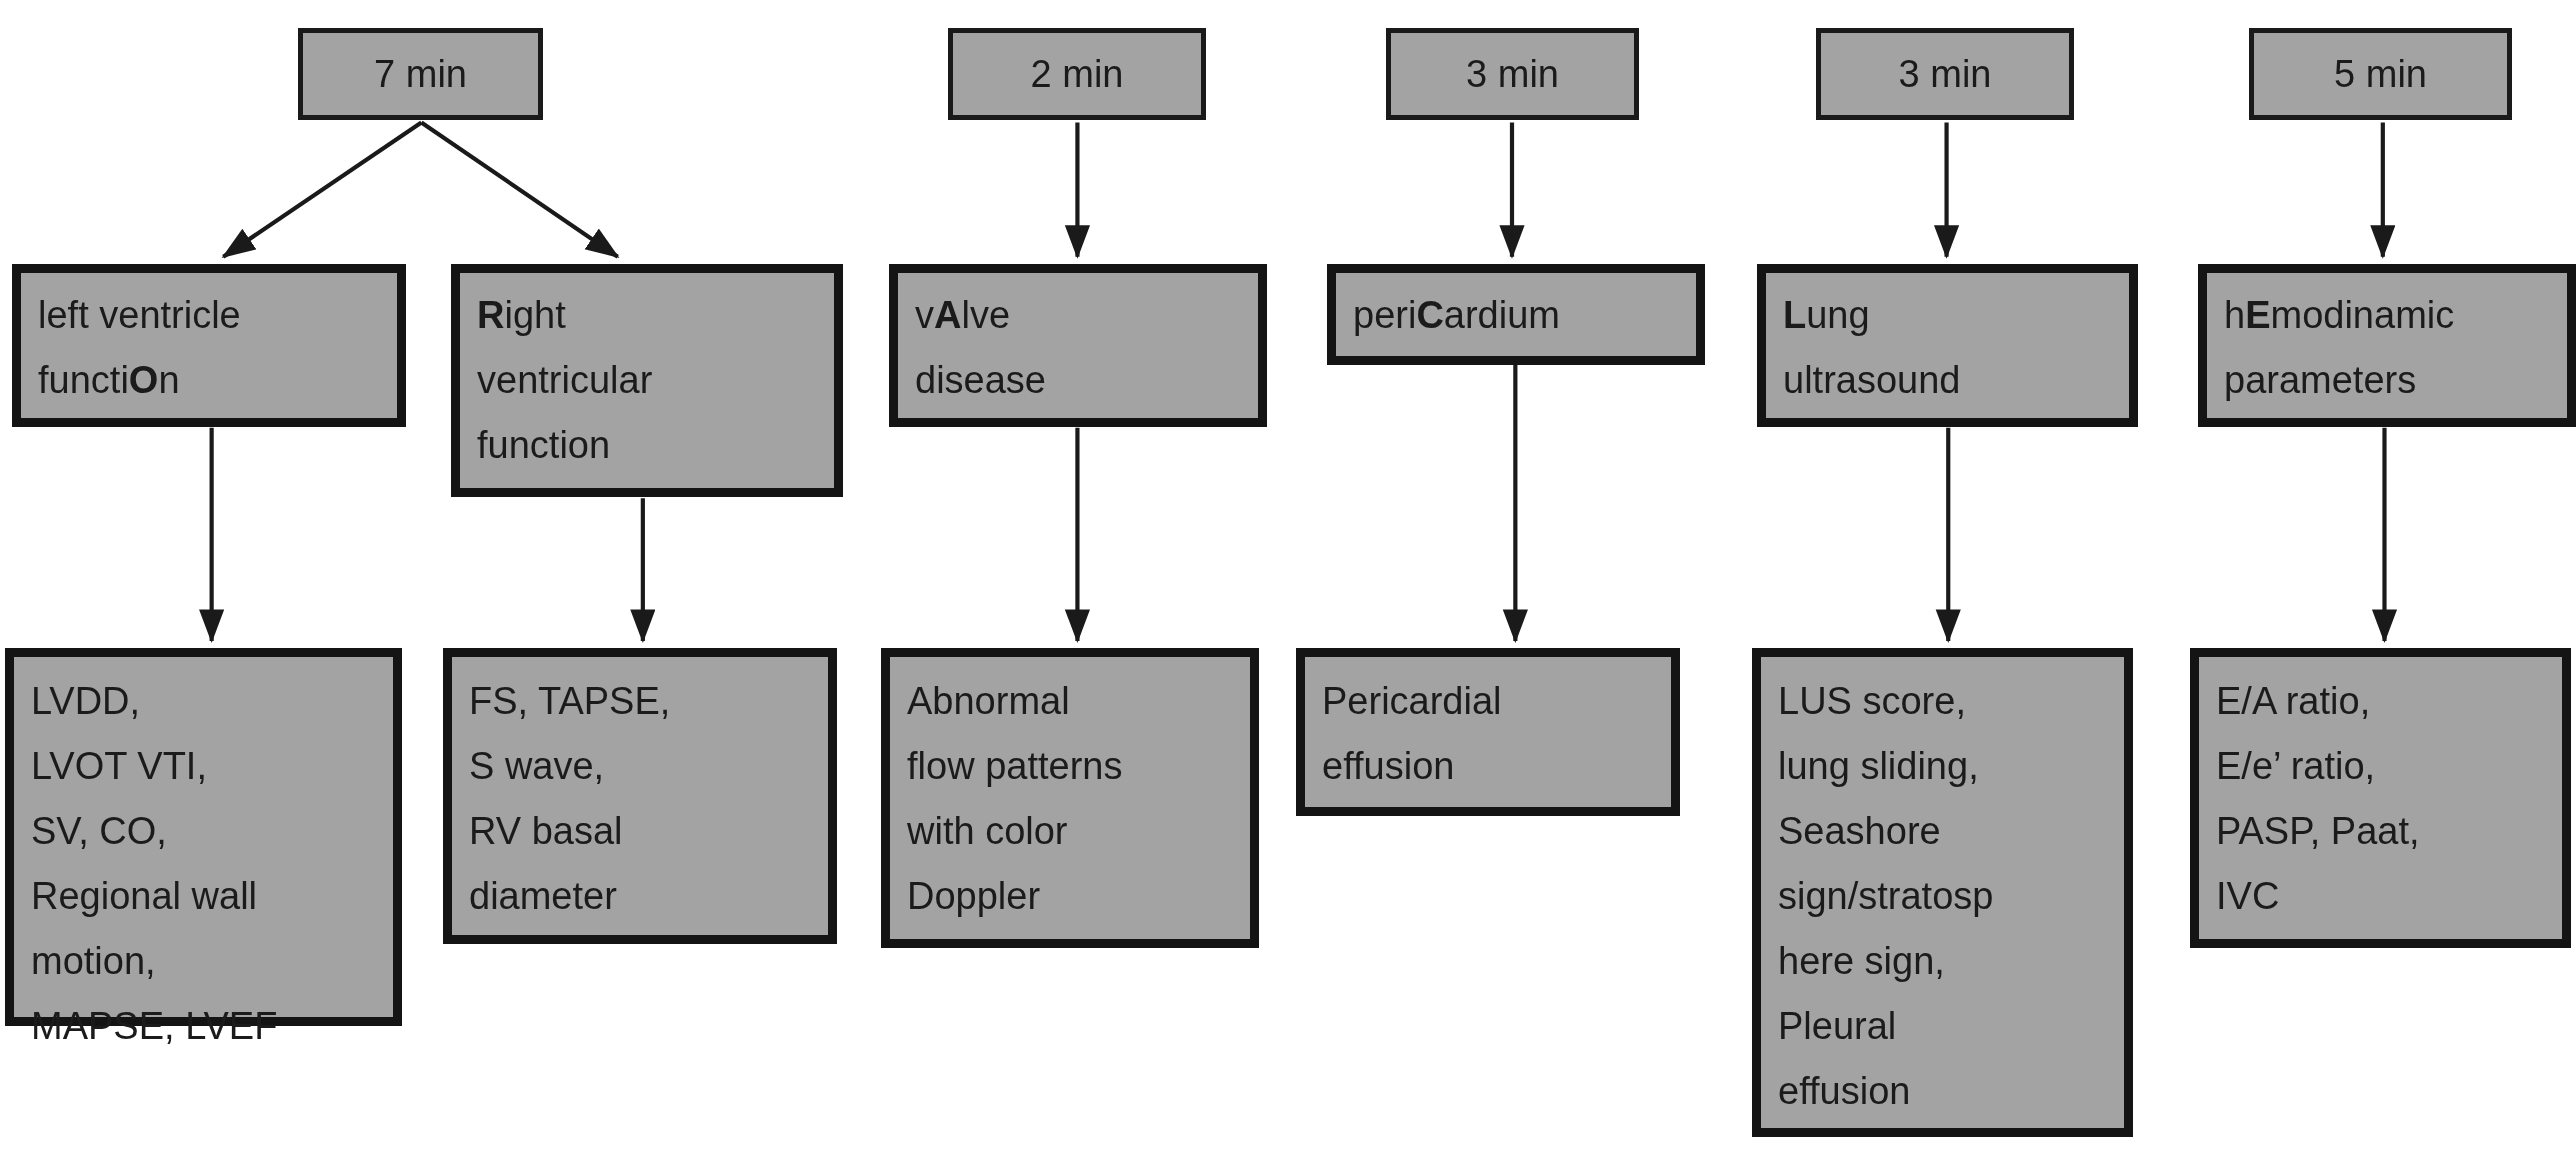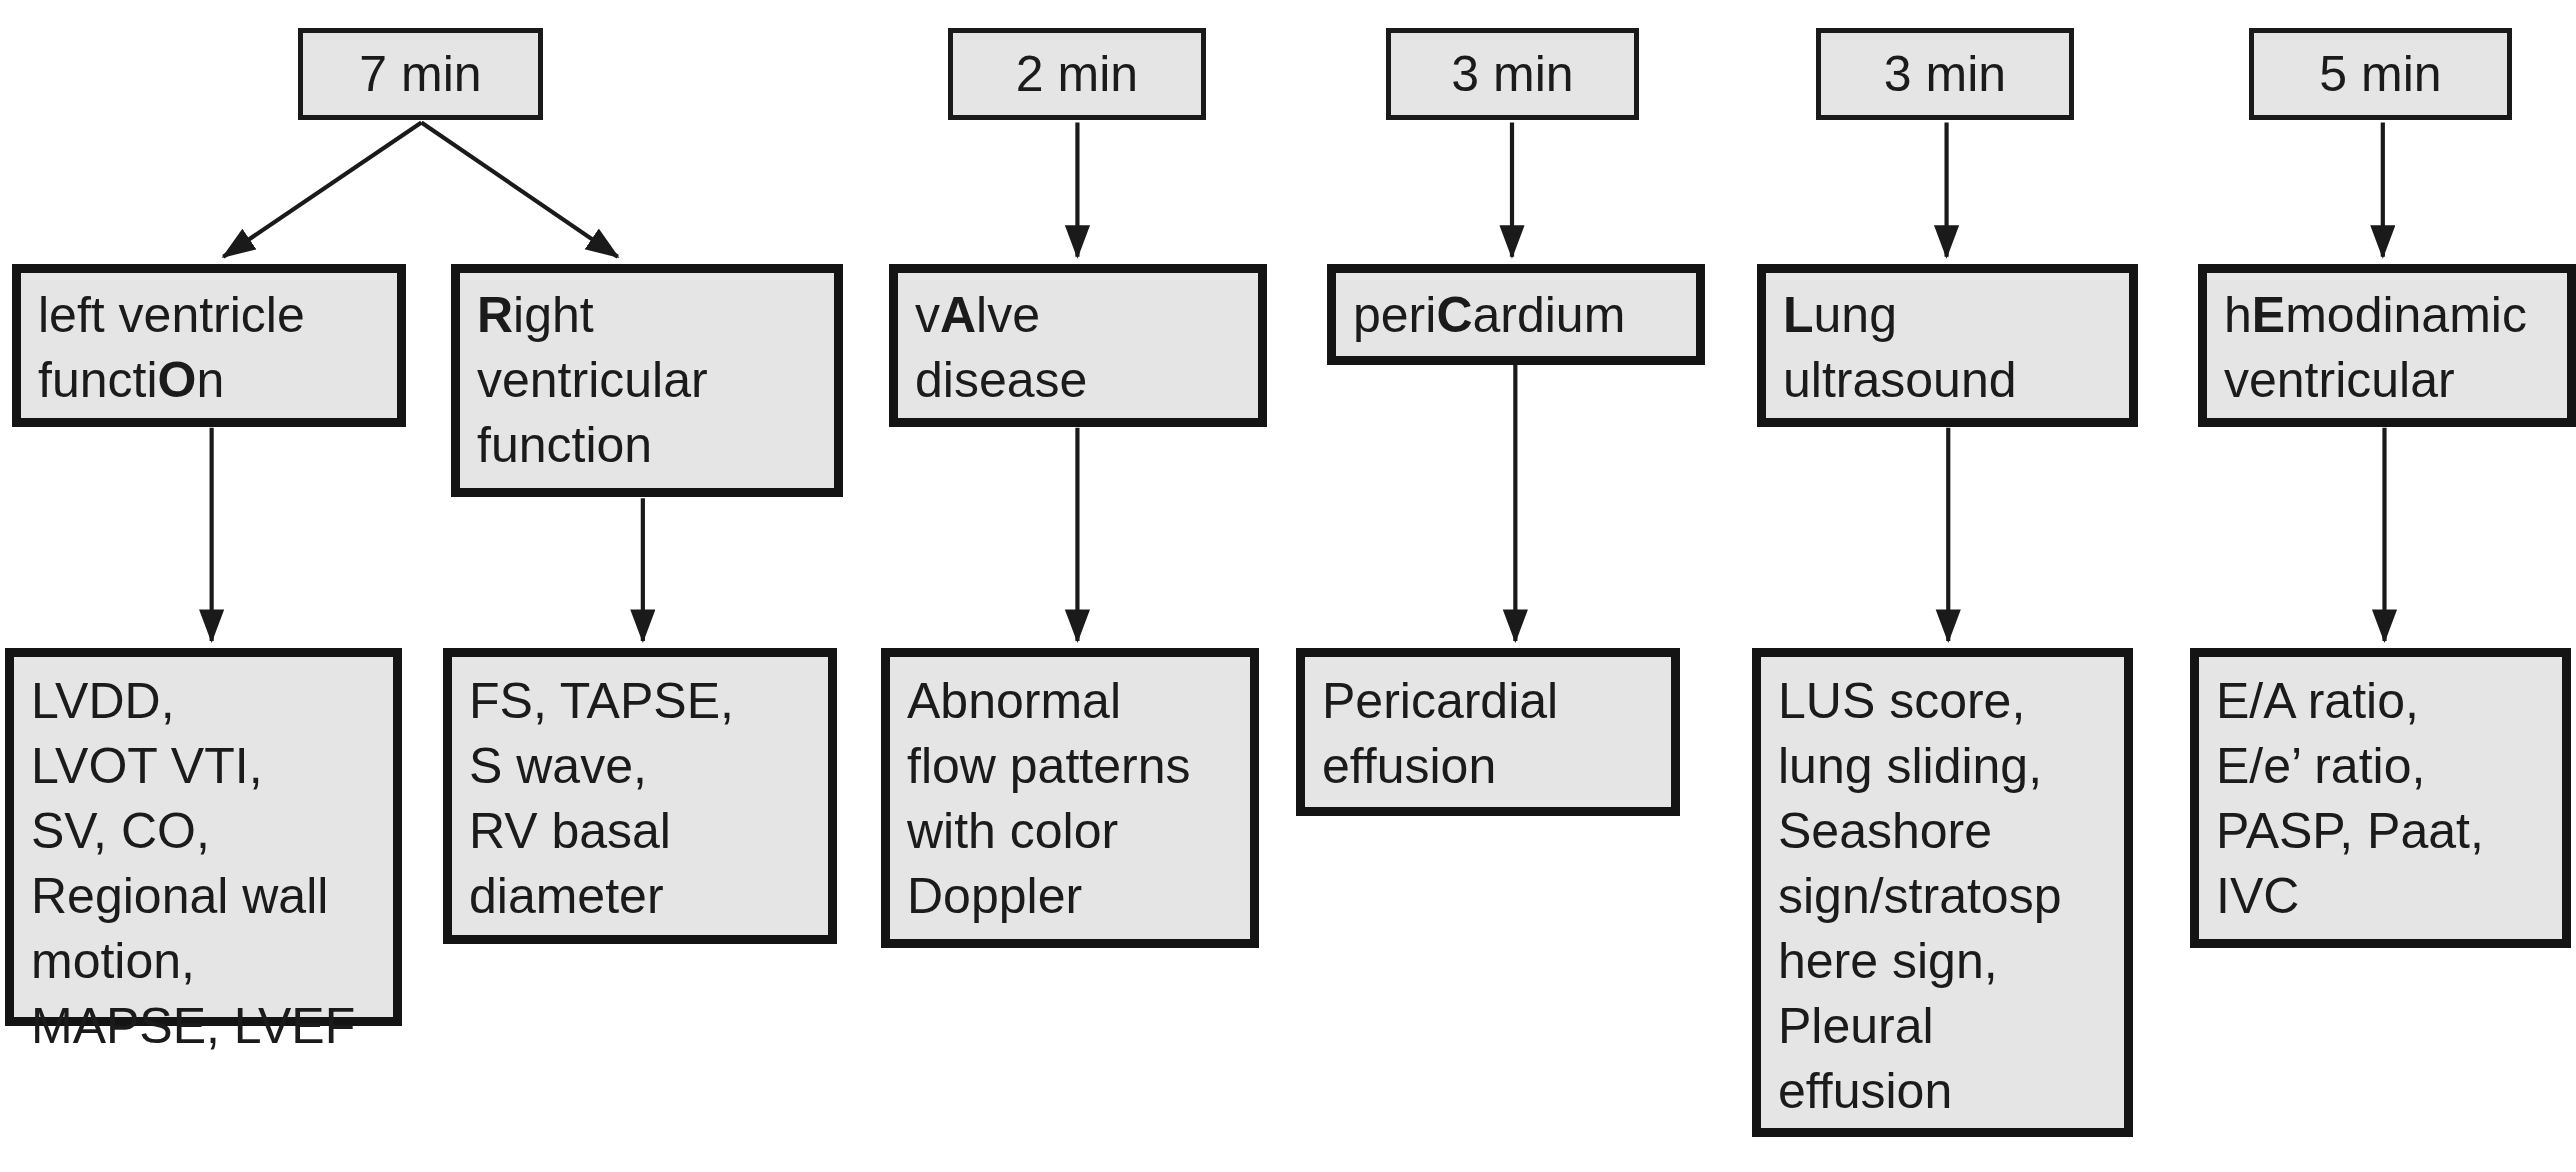--- a/index.html
+++ b/index.html
@@ -18,22 +18,22 @@
   }
   #connectors {
     position: absolute;
     left: 0;
     top: 0;
     pointer-events: none;
   }
   .box {
     position: absolute;
     box-sizing: border-box;
-    background: #e5e5e5;
-    font-size: 50px;
+    background: #a3a3a3;
+    font-size: 38px;
     line-height: 65px;
     white-space: pre-line;
   }
   .tbox {
     border: 5px solid #1a1a1a;
     display: flex;
     align-items: center;
     justify-content: center;
     white-space: normal;
     line-height: 1;
@@ -95,21 +95,21 @@
 functi</span><b>O</b><span>n</span></div>
   <div class="box cbox" style="left:889px; top:264px; width:378px; height:163px;"><span>v</span><b>A</b><span>lve
 disease</span></div>
   <div class="box cbox" style="left:451px; top:264px; width:392px; height:233px;"><span></span><b>R</b><span>ight
 ventricular
 function</span></div>
   <div class="box cbox" style="left:1327px; top:264px; width:378px; height:101px;"><span>peri</span><b>C</b><span>ardium</span></div>
   <div class="box cbox" style="left:1757px; top:264px; width:381px; height:163px;"><span></span><b>L</b><span>ung
 ultrasound</span></div>
   <div class="box cbox" style="left:2198px; top:264px; width:378px; height:163px;"><span>h</span><b>E</b><span>modinamic
-ventricular</span></div>
+parameters</span></div>
 
   <div class="box dbox" style="left:5px; top:648px; width:397px; height:378px;">LVDD,
 LVOT VTI,
 SV, CO,
 Regional wall
 motion,
 MAPSE, LVEF</div>
   <div class="box dbox" style="left:443px; top:648px; width:394px; height:296px;">FS, TAPSE,
 S wave,
 RV basal

